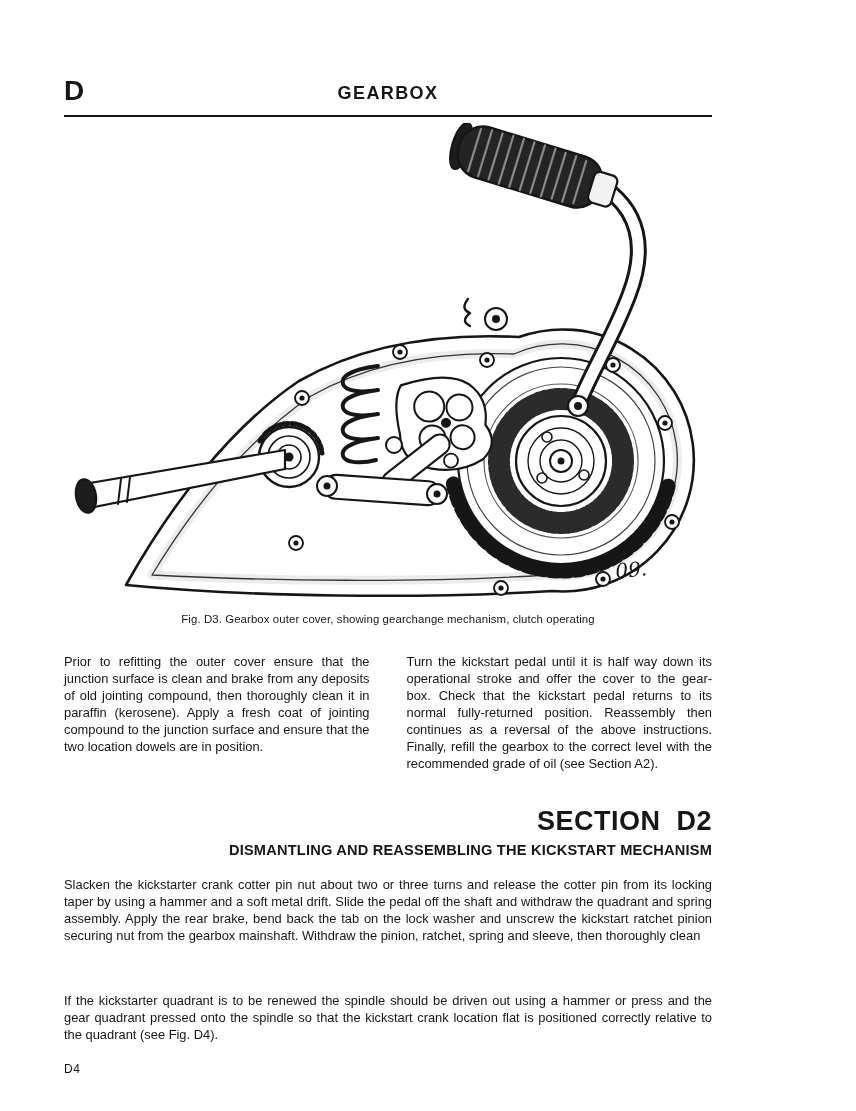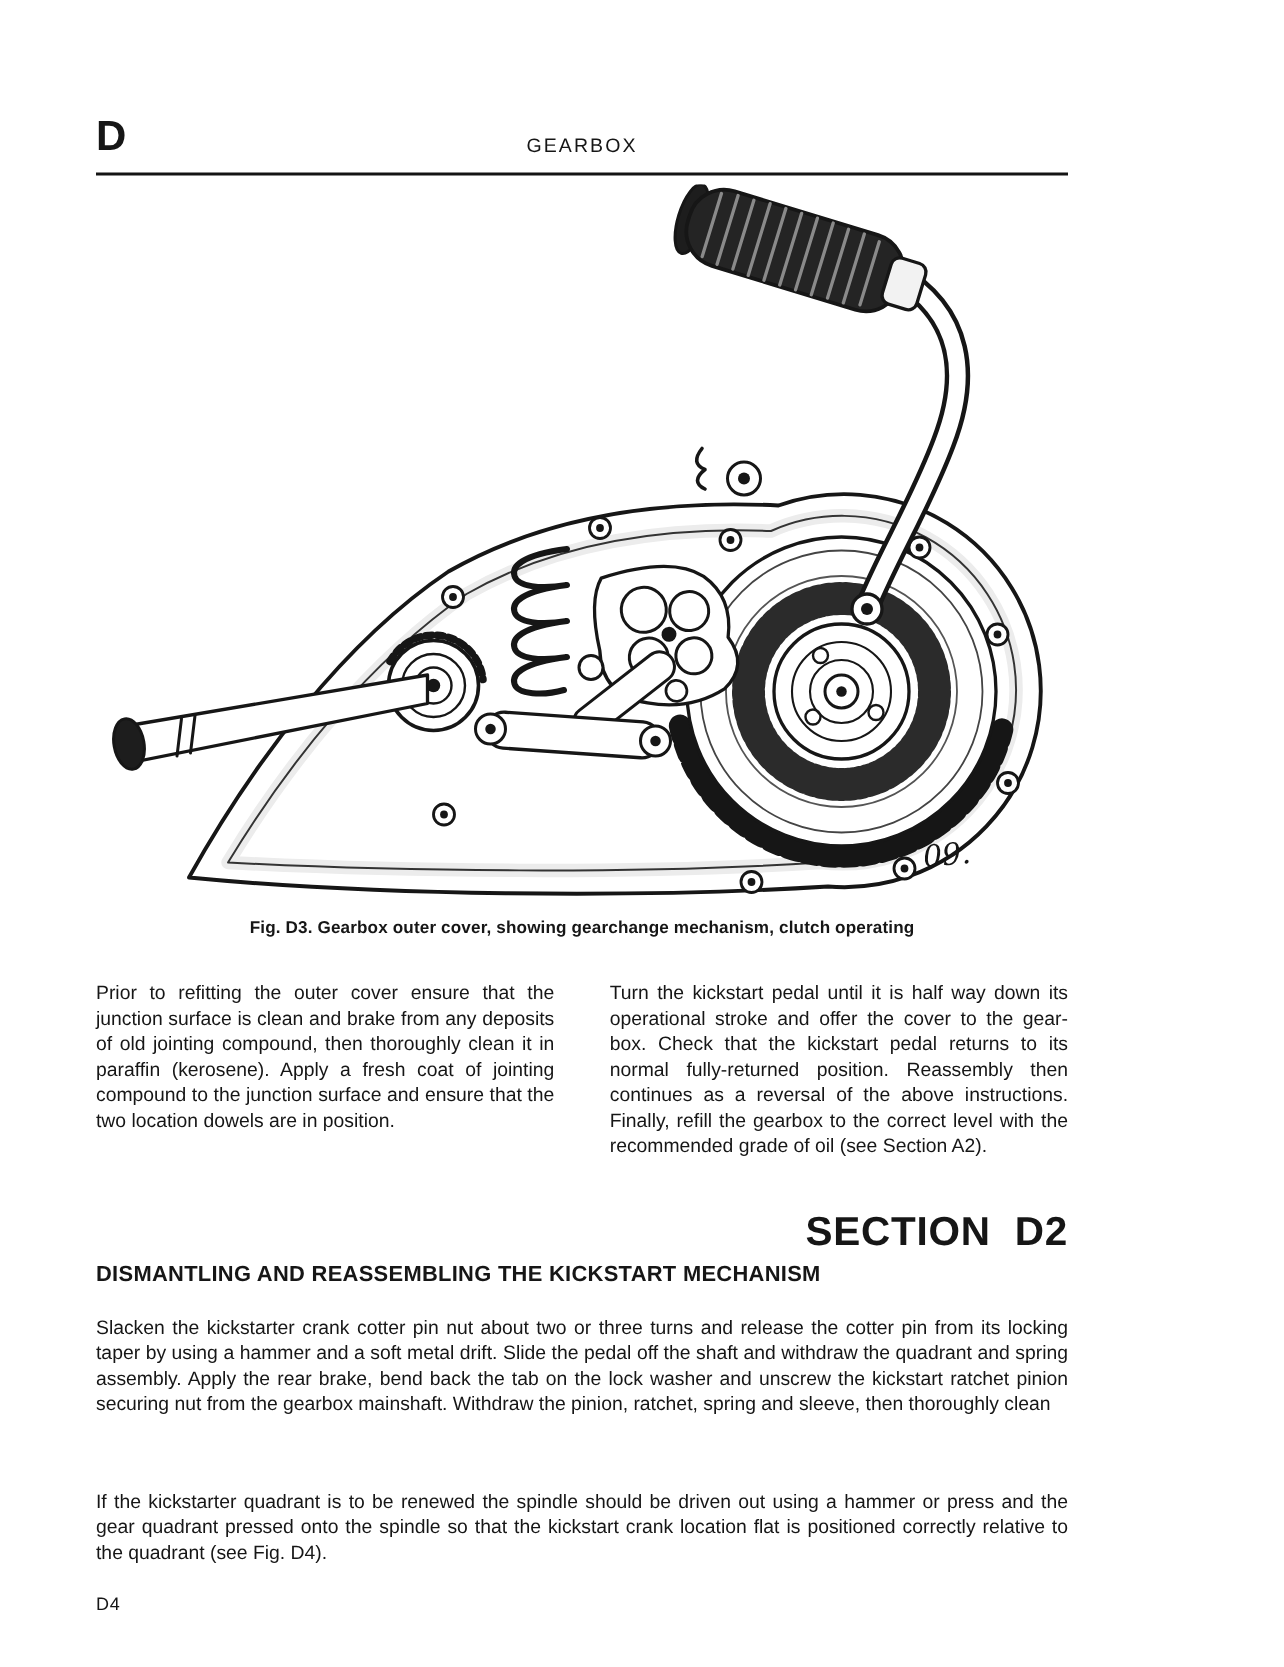--- a/index.html
+++ b/index.html
@@ -9,39 +9,39 @@
     position:relative; overflow:hidden;
     font-family:"Liberation Sans", sans-serif;
     color:#161616;
     -webkit-font-smoothing:antialiased;
   }
   .page { position:absolute; left:64px; top:0; width:648px; height:1111px; }
 
   
   .header { position:relative; height:117px; }
   .section-letter { position:absolute; left:0; bottom:10px; font-size:28px; font-weight:700; letter-spacing:1px; }
-  .header-title { position:absolute; left:0; right:0; bottom:13px; text-align:center; font-size:13px; font-weight:400; letter-spacing:1.4px; }
+  .header-title { position:absolute; left:0; right:0; bottom:13px; text-align:center; font-size:18px; font-weight:700; letter-spacing:1.4px; }
   .rule { position:absolute; left:0; right:0; bottom:0; border-bottom:2.5px solid #141414; }
 
   
   .figure { margin-top:6px; }
   .figure svg { display:block; }
-  .caption { margin-top:9px; text-align:center; font-weight:700; font-size:11.4px; line-height:14.5px; letter-spacing:0.1px; }
+  .caption { margin-top:9px; text-align:center; font-weight:400; font-size:11.4px; line-height:14.5px; letter-spacing:0.1px; }
   .cap-line { display:block; }
 
   
   .cols { display:flex; gap:37px; text-align:justify; font-size:12.9px; line-height:17px; }
   .intro { margin-top:26px; }
   .col { flex:1; }
   .body-cols { margin-top:18px;flex-direction:column; }
   .para-gap { margin-top:11px; }
 
   
   .section-title { margin-top:34px; text-align:right; font-size:27px; font-weight:700; letter-spacing:0.5px; white-space:pre; }
-  .section-subtitle { margin-top:5px; text-align:left; font-size:14.6px; font-weight:700; letter-spacing:0.2px; }
+  .section-subtitle { margin-top:5px; text-align:right; font-size:14.6px; font-weight:700; letter-spacing:0.2px; }
 
   .page-number { position:absolute; left:0; bottom:35px; font-size:12px; font-weight:400; letter-spacing:0.5px; }
 </style>
 </head>
 <body>
 
 <div class="page">
 
   <header class="header">
     <div class="section-letter">D</div>

